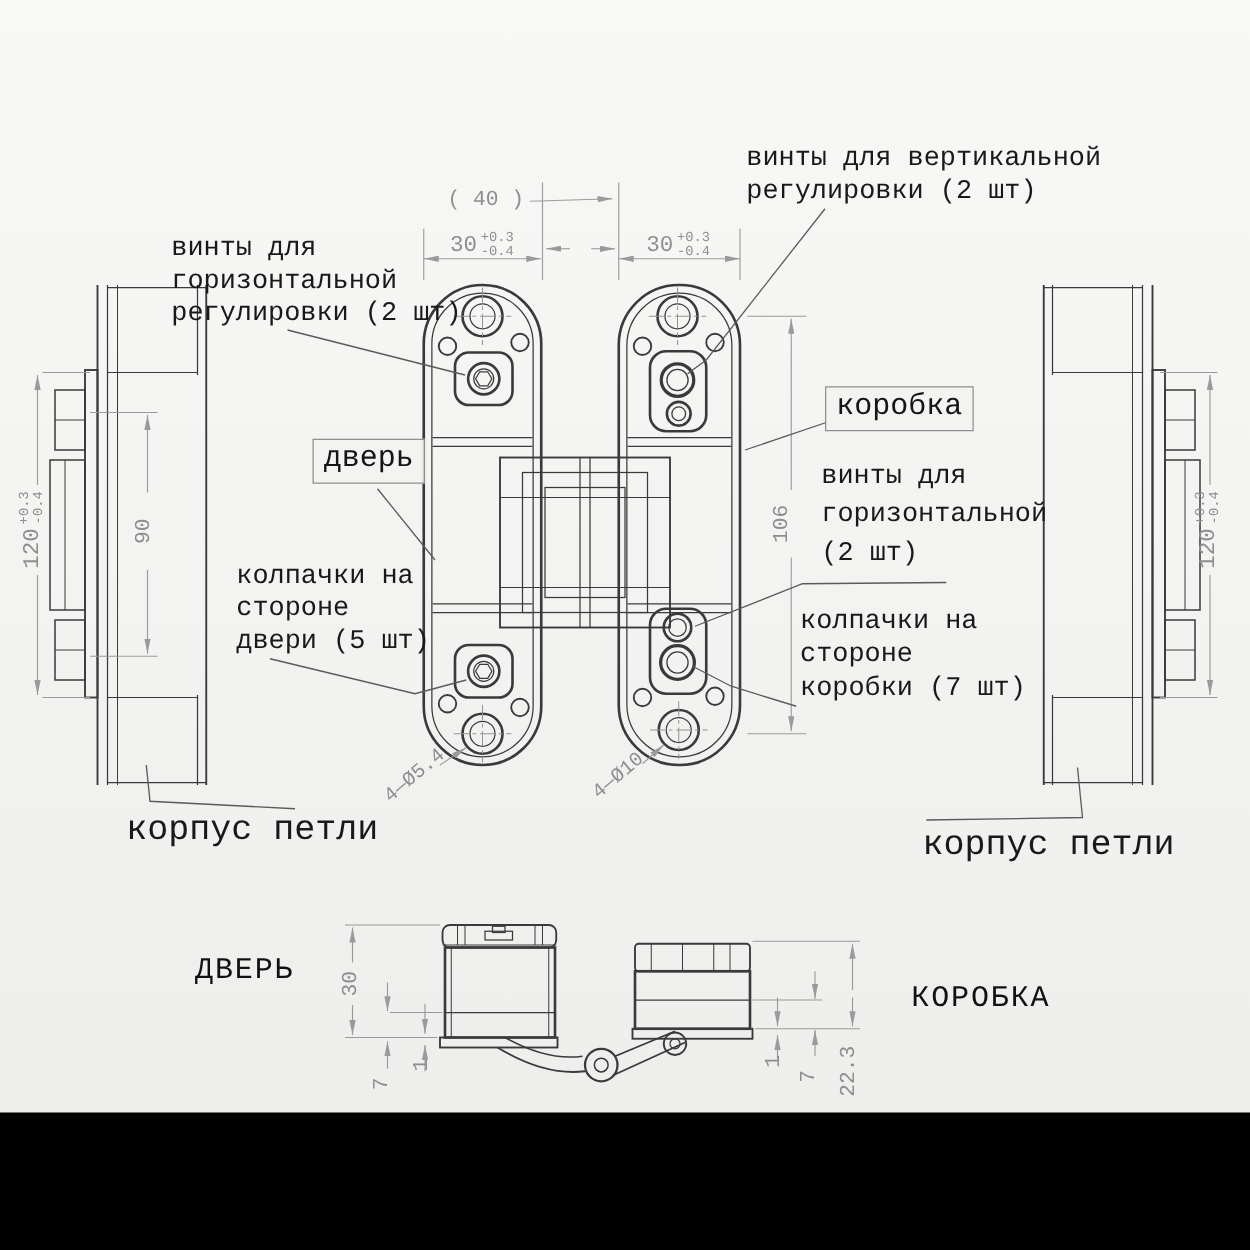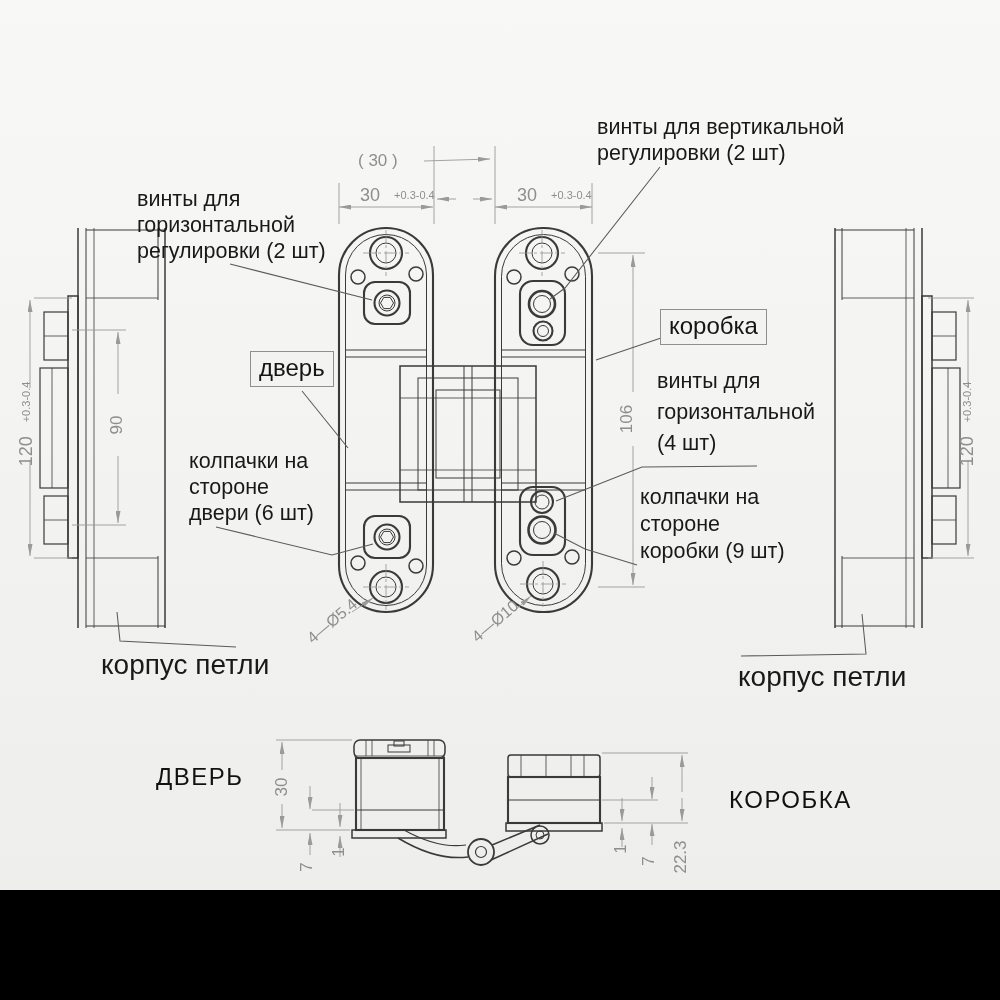--- a/index.html
+++ b/index.html
@@ -1,35 +1,35 @@
 <!DOCTYPE html>
 <html><head>
 <meta charset="utf-8">
 <style>
   html,body{margin:0;padding:0;background:#ddd}
   .canvas{position:relative;width:1000px;height:1000px;overflow:hidden;
     background:linear-gradient(180deg,#f8f8f6 0%,#f3f3f1 45%,#eeeeec 88%);
-    font-family:Liberation Sans, sans-serif}
+    font-family:Liberation Mono, monospace}
   .drawing{position:absolute;left:0;top:0}
   svg .ln{fill:none;stroke:#3a3a3a}
   .s25{stroke-width:2.6}.s2{stroke-width:2.1}.s18{stroke-width:1.8}
   .s15{stroke-width:1.5}.s12{stroke-width:1.2}.s1{stroke-width:1}
   .s08{stroke-width:.8;stroke:#6f6f6f}
   .cl{fill:none;stroke:#929292;stroke-width:.8;stroke-dasharray:12 3 3 3}
   .d{fill:none;stroke:#9a9a9a;stroke-width:.9}
   .ld{fill:none;stroke:#5a5a5a;stroke-width:1.05}
   .lbl{position:absolute;color:#191919;font-size:21.5px;white-space:nowrap}
   .lh26 div{line-height:26px}.lh27 div{line-height:27px}.lh31 div{line-height:31px}
   .tag{position:absolute;border:1.2px solid #8f8f8f;color:#151515;font-size:24px;
     line-height:24px;padding:4px 8px 6px;background:rgba(243,243,241,.9);white-space:nowrap}
   .big{position:absolute;color:#111;font-size:24px;letter-spacing:1.5px;white-space:nowrap}
   .body-lbl{position:absolute;color:#191919;font-size:28px;white-space:nowrap}
   .dim{position:absolute;color:#8e8e8e;white-space:nowrap;display:flex;align-items:center}
   .dim .dv{font-size:18px;line-height:18px}
-  .dim .tol{display:flex;flex-direction:row;font-size:11px;line-height:10.5px;margin-left:14px}
+  .dim .tol{display:flex;flex-direction:column;font-size:11px;line-height:10.5px;margin-left:3px}
   .dimplain{position:absolute;color:#8e8e8e;font-size:17px;line-height:17px;white-space:nowrap}
   .vrot{transform:translate(-50%,-50%) rotate(-90deg)}
   .vrot40{transform:translate(-50%,-50%) rotate(-40deg);font-size:16px}
   .blackbar{position:absolute;left:0;top:890px;width:1000px;height:110px;background:#000}
 </style>
 </head>
 <body>
 
 <div class="canvas">
 
@@ -257,44 +257,44 @@
     <div>регулировки (2 шт)</div>
   </div>
 
   <div class="tag" style="left:250px;top:351px">дверь</div>
 
   <div class="tag" style="left:660px;top:309px">коробка</div>
 
   <div class="lbl lh31" style="left:657px;top:366px">
     <div>винты для</div>
     <div>горизонтальной</div>
-    <div>(4 шт)</div>
+    <div>(2 шт)</div>
   </div>
 
   <div class="lbl lh27" style="left:640px;top:484px">
     <div>колпачки на</div>
     <div>стороне</div>
-    <div>коробки (9 шт)</div>
+    <div>коробки (7 шт)</div>
   </div>
 
   <div class="lbl lh26" style="left:189px;top:448px">
     <div>колпачки на</div>
     <div>стороне</div>
-    <div>двери (6 шт)</div>
+    <div>двери (5 шт)</div>
   </div>
 
   <div class="body-lbl" style="left:101px;top:649px">корпус петли</div>
 
   <div class="body-lbl" style="left:738px;top:661px">корпус петли</div>
 
   <div class="big" style="left:156px;top:763px">ДВЕРЬ</div>
 
   <div class="big" style="left:729px;top:786px">КОРОБКА</div>
 
-  <div class="dimplain" style="left:358px;top:152px">( 30 )</div>
+  <div class="dimplain" style="left:358px;top:152px">( 40 )</div>
 
   <div class="dim" style="left:360px;top:186px">
     <span class="dv">30</span>
     <span class="tol">
         <span>+0.3</span>
         <span>-0.4</span>
       </span>
   </div>
 
   <div class="dim" style="left:517px;top:186px">

